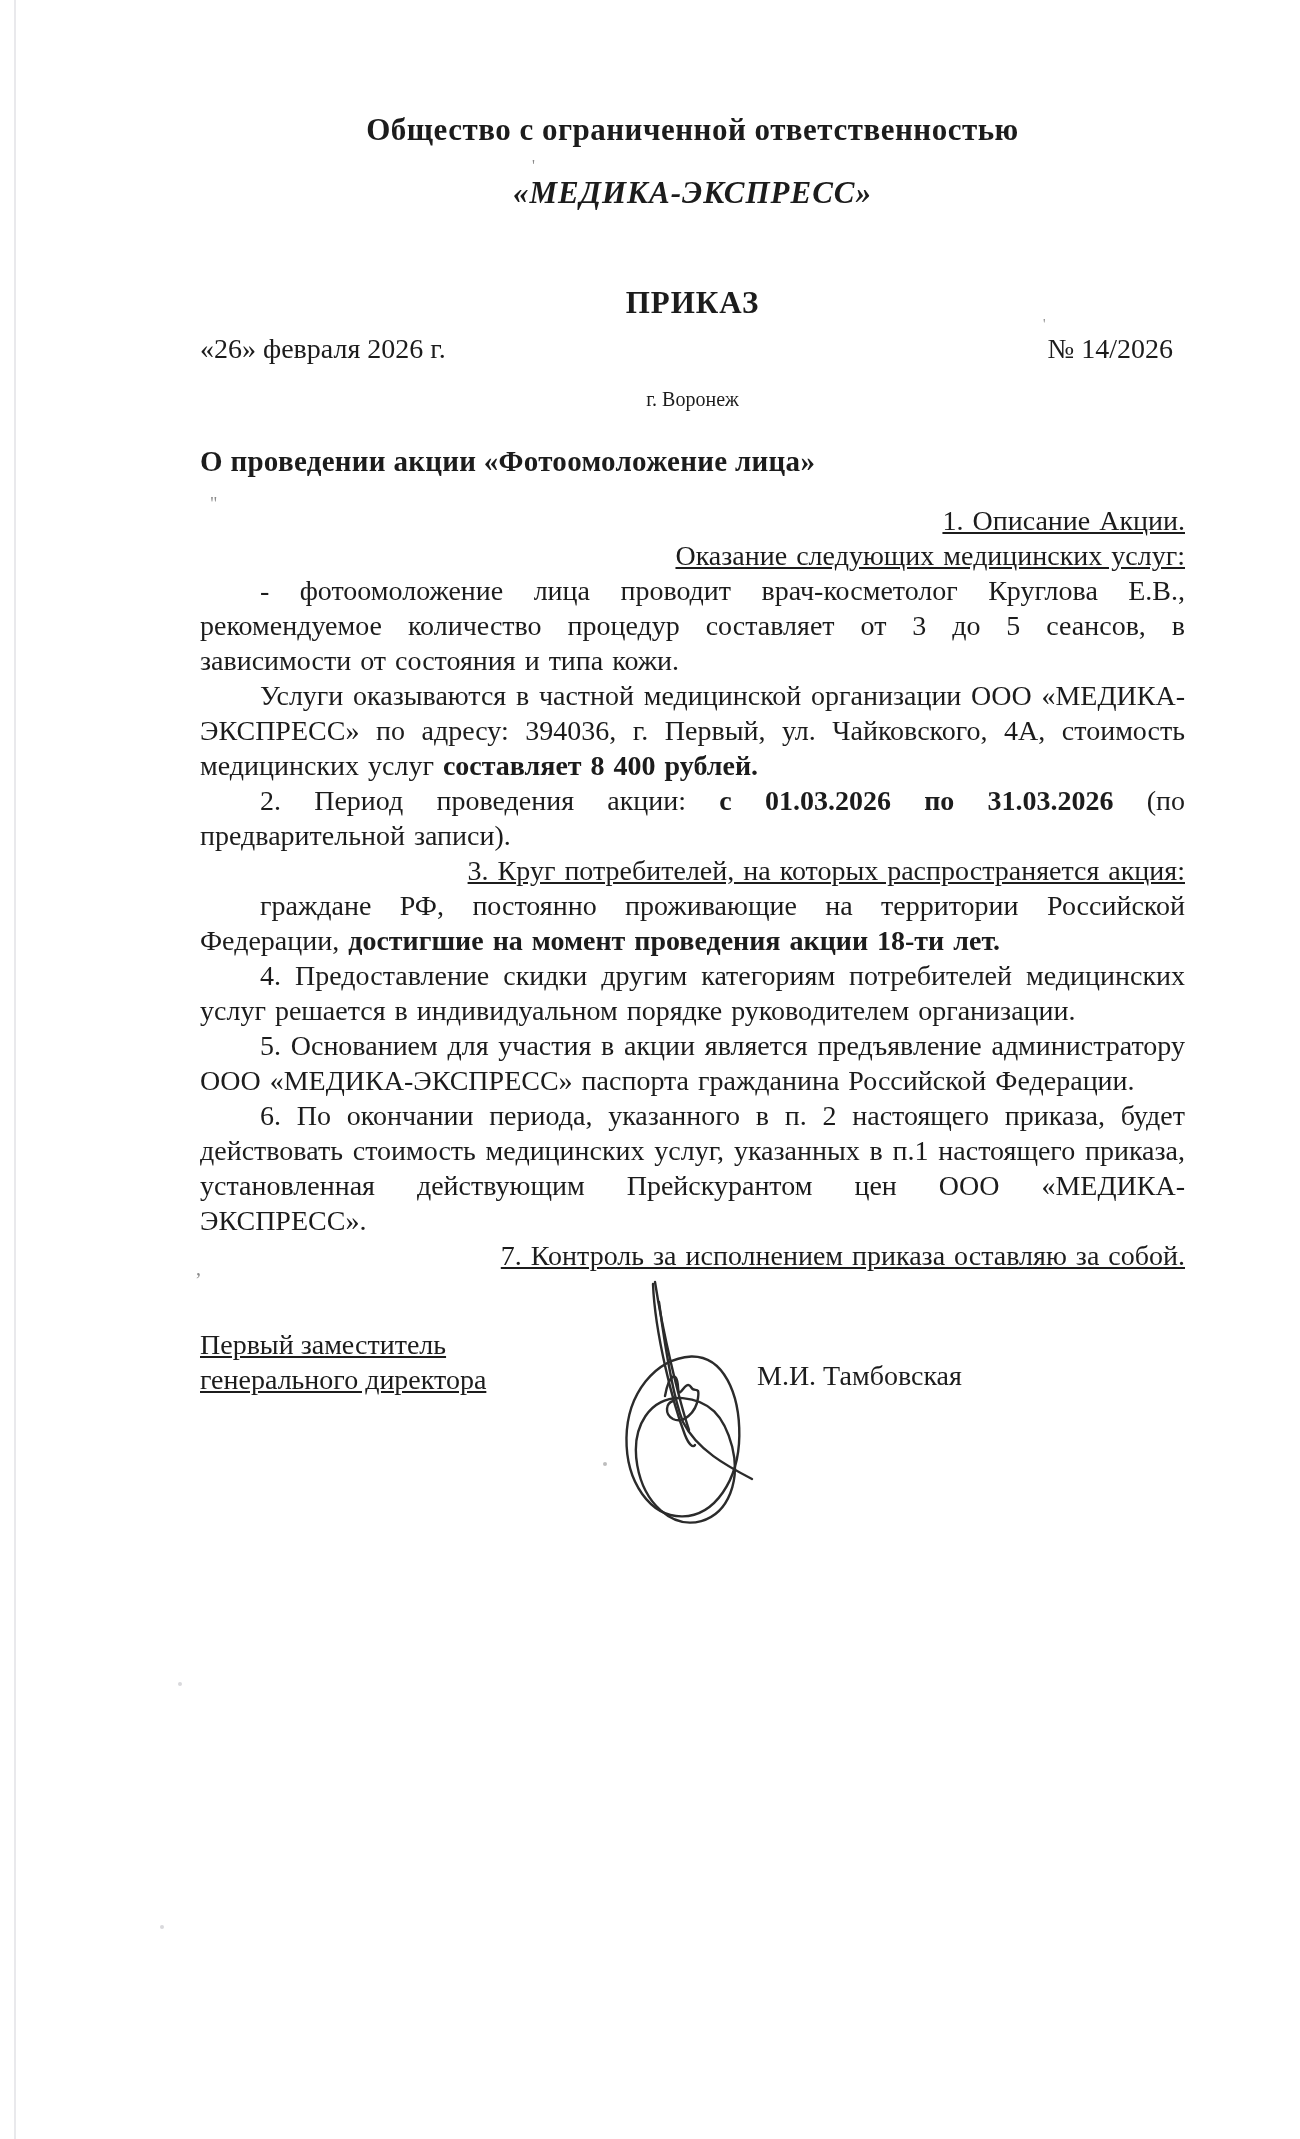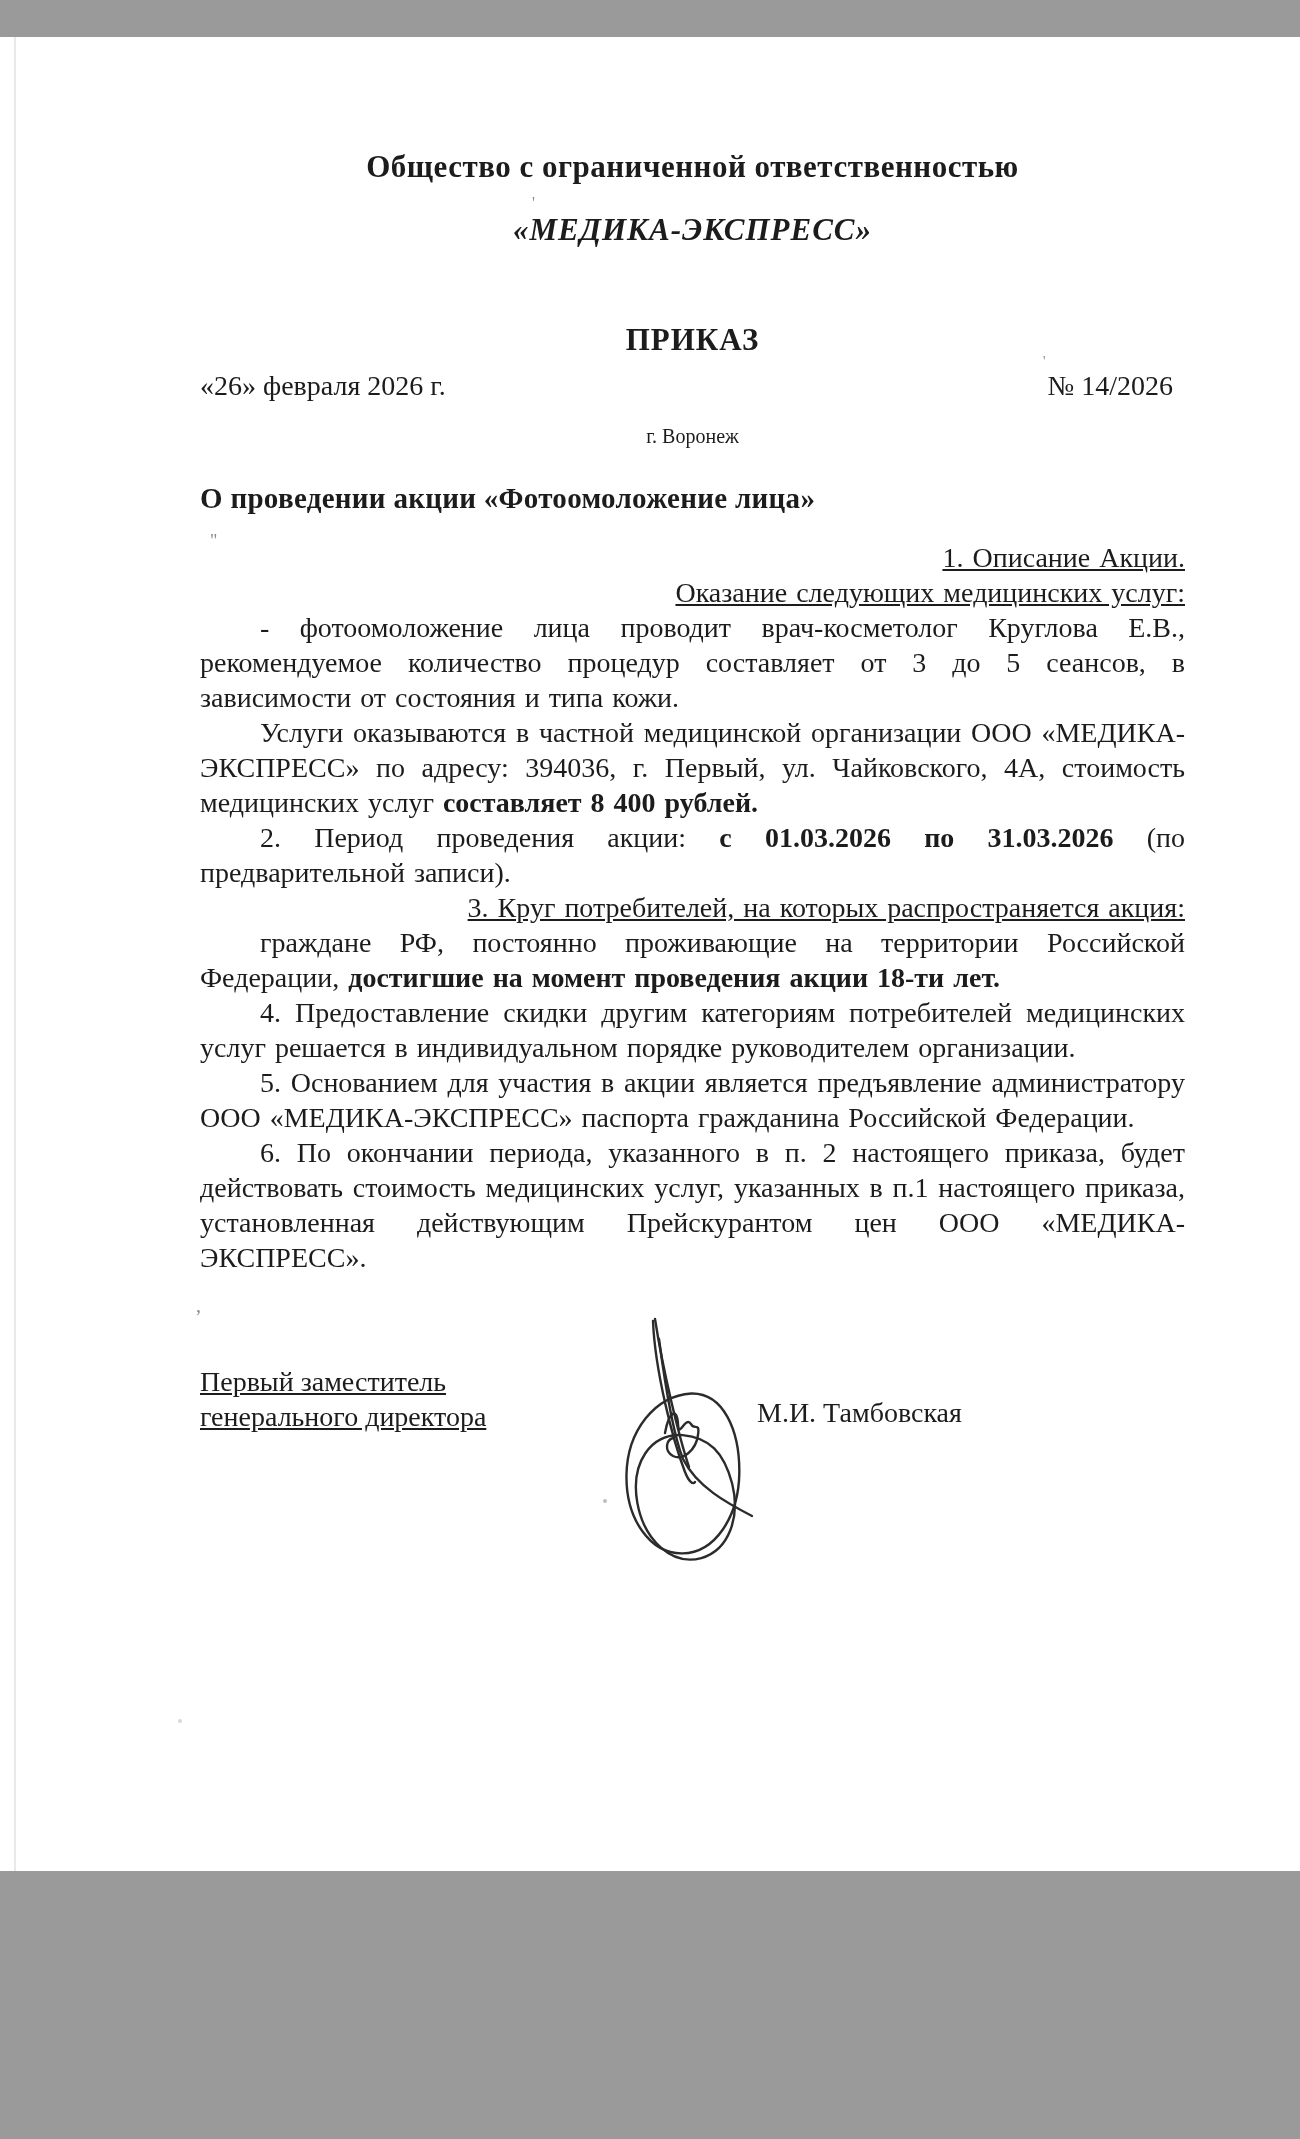--- a/index.html
+++ b/index.html
@@ -1,23 +1,22 @@
 <!DOCTYPE html>
 <html><head>
 <meta charset="utf-8">
 <style>
   html,body{margin:0;padding:0;background:#9a9a9a;}
   .page{
     position:relative;
-    width:1300px;height:1834px;
+    width:1300px;height:2139px;
     background:#ffffff;
     overflow:hidden;
     font-family:"Liberation Serif","DejaVu Serif",serif;
     color:#1c1c1c;
-    margin-top:37px;
   }
   .scan-edge{
     position:absolute;left:14px;top:0;width:2px;height:100%;
     background:#e9e9ec;
   }
   .col{position:absolute;left:200px;width:985px;}
   .org1{top:112px;text-align:center;font-size:31px;font-weight:bold;letter-spacing:0.5px;}
   .org2{top:175px;text-align:center;font-size:31px;font-weight:bold;letter-spacing:1px;font-style:italic;}
   .doctype{top:285px;text-align:center;font-size:31px;font-weight:bold;letter-spacing:1px;}
   .daterow{top:333px;display:flex;justify-content:space-between;font-size:28px;}
@@ -62,20 +61,21 @@
       <p class="no-justify"><span>1. Описание Акции.</span></p>
       <p class="no-justify"><span>Оказание следующих медицинских услуг:</span></p>
       <p><span>- фотоомоложение лица проводит врач-косметолог Круглова Е.В., рекомендуемое количество процедур составляет от 3 до 5 сеансов, в зависимости от состояния и типа кожи.</span></p>
       <p><span>Услуги оказываются в частной медицинской организации ООО «МЕДИКА-ЭКСПРЕСС» по адресу: 394036, г. Первый, ул. Чайковского, 4А, стоимость медицинских услуг </span><b>составляет 8 400 рублей.</b></p>
       <p><span>2. Период проведения акции: </span><b>с 01.03.2026 по 31.03.2026</b><span> (по предварительной записи).</span></p>
       <p class="no-justify"><span>3. Круг потребителей, на которых распространяется акция:</span></p>
       <p><span>граждане РФ, постоянно проживающие на территории Российской Федерации, </span><b>достигшие на момент проведения акции 18-ти лет.</b></p>
       <p><span>4. Предоставление скидки другим категориям потребителей медицинских услуг решается в индивидуальном порядке руководителем организации.</span></p>
       <p><span>5. Основанием для участия в акции является предъявление администратору ООО «МЕДИКА-ЭКСПРЕСС» паспорта гражданина Российской Федерации.</span></p>
       <p><span>6. По окончании периода, указанного в п. 2 настоящего приказа, будет действовать стоимость медицинских услуг, указанных в п.1 настоящего приказа, установленная действующим Прейскурантом цен ООО «МЕДИКА-ЭКСПРЕСС».</span></p>
+      <p class="no-justify"><span>7. Контроль за исполнением приказа оставляю за собой.</span></p>
     </div>
 
   <div class="col sigblock">
     <div>Первый заместитель</div>
     <div>генерального директора</div>
   </div>
 
   <div class="signame">М.И. Тамбовская</div>
 
   <svg class="scribble" viewBox="0 0 160 268" fill="none" xmlns="http://www.w3.org/2000/svg">

